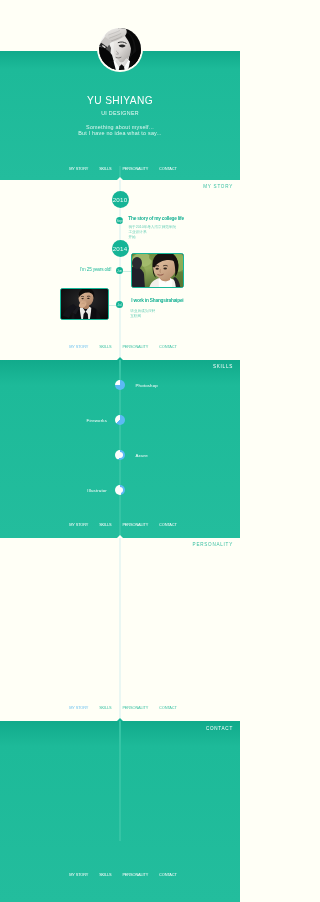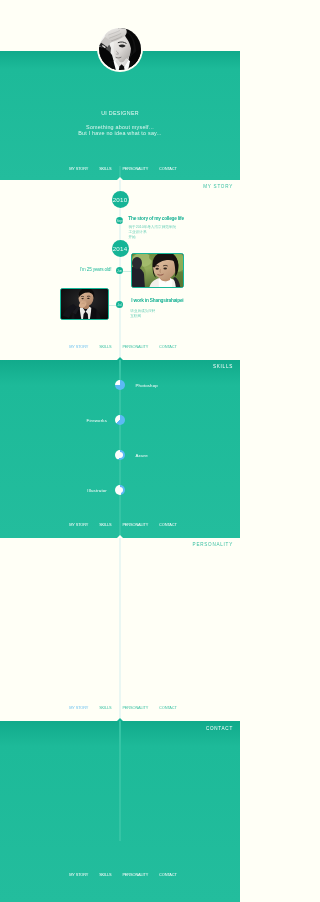--- a/index.html
+++ b/index.html
@@ -129,20 +129,21 @@
       <path d="M17.9 31 L22.6 36.8 L19.8 38.8 L16 33 Z" fill="#dcdad8"></path>
       <path d="M27.3 30.6 L22.6 36.8 L25.5 38.8 L29.3 32.6 Z" fill="#dcdad8"></path>
 
       <path d="M22.6 36.2 L25 38.6 L25.6 42 L19.8 42 L20.4 38.6 Z" fill="#0d0d0d"></path>
 
       <path d="M14.4 32.4 L16.8 42 L9.2 42 L9.4 33.2 Z" fill="#0a0a0a"></path>
       <path d="M31.2 32.6 L29.2 42 L35.4 42 L35.2 33.6 Z" fill="#0a0a0a"></path>
     </svg>
   </div>
 </div>
+<div class="hero-name">YU  SHIYANG</div>
 <div class="hero-role">UI DESIGNER</div>
 <div class="hero-tag" style="top:124px">Something about myself...</div>
 <div class="hero-tag" style="top:130px">But I have no idea what to say...</div>
 
 <div class="year-bubble" style="left:111.5px;top:191px;width:17px;height:17px">2010</div>
 <div class="mini-bubble" style="left:115.8px;top:216.8px;width:7.6px;height:7.6px">Sept</div>
 <div class="story-title" style="left:128.3px;top:216.3px">The story of my college life</div>
 <div class="story-desc" style="left:128.5px;top:225px">
  <div>我于2010年考入南京师范学院</div>
  <div>工业设计系</div>

